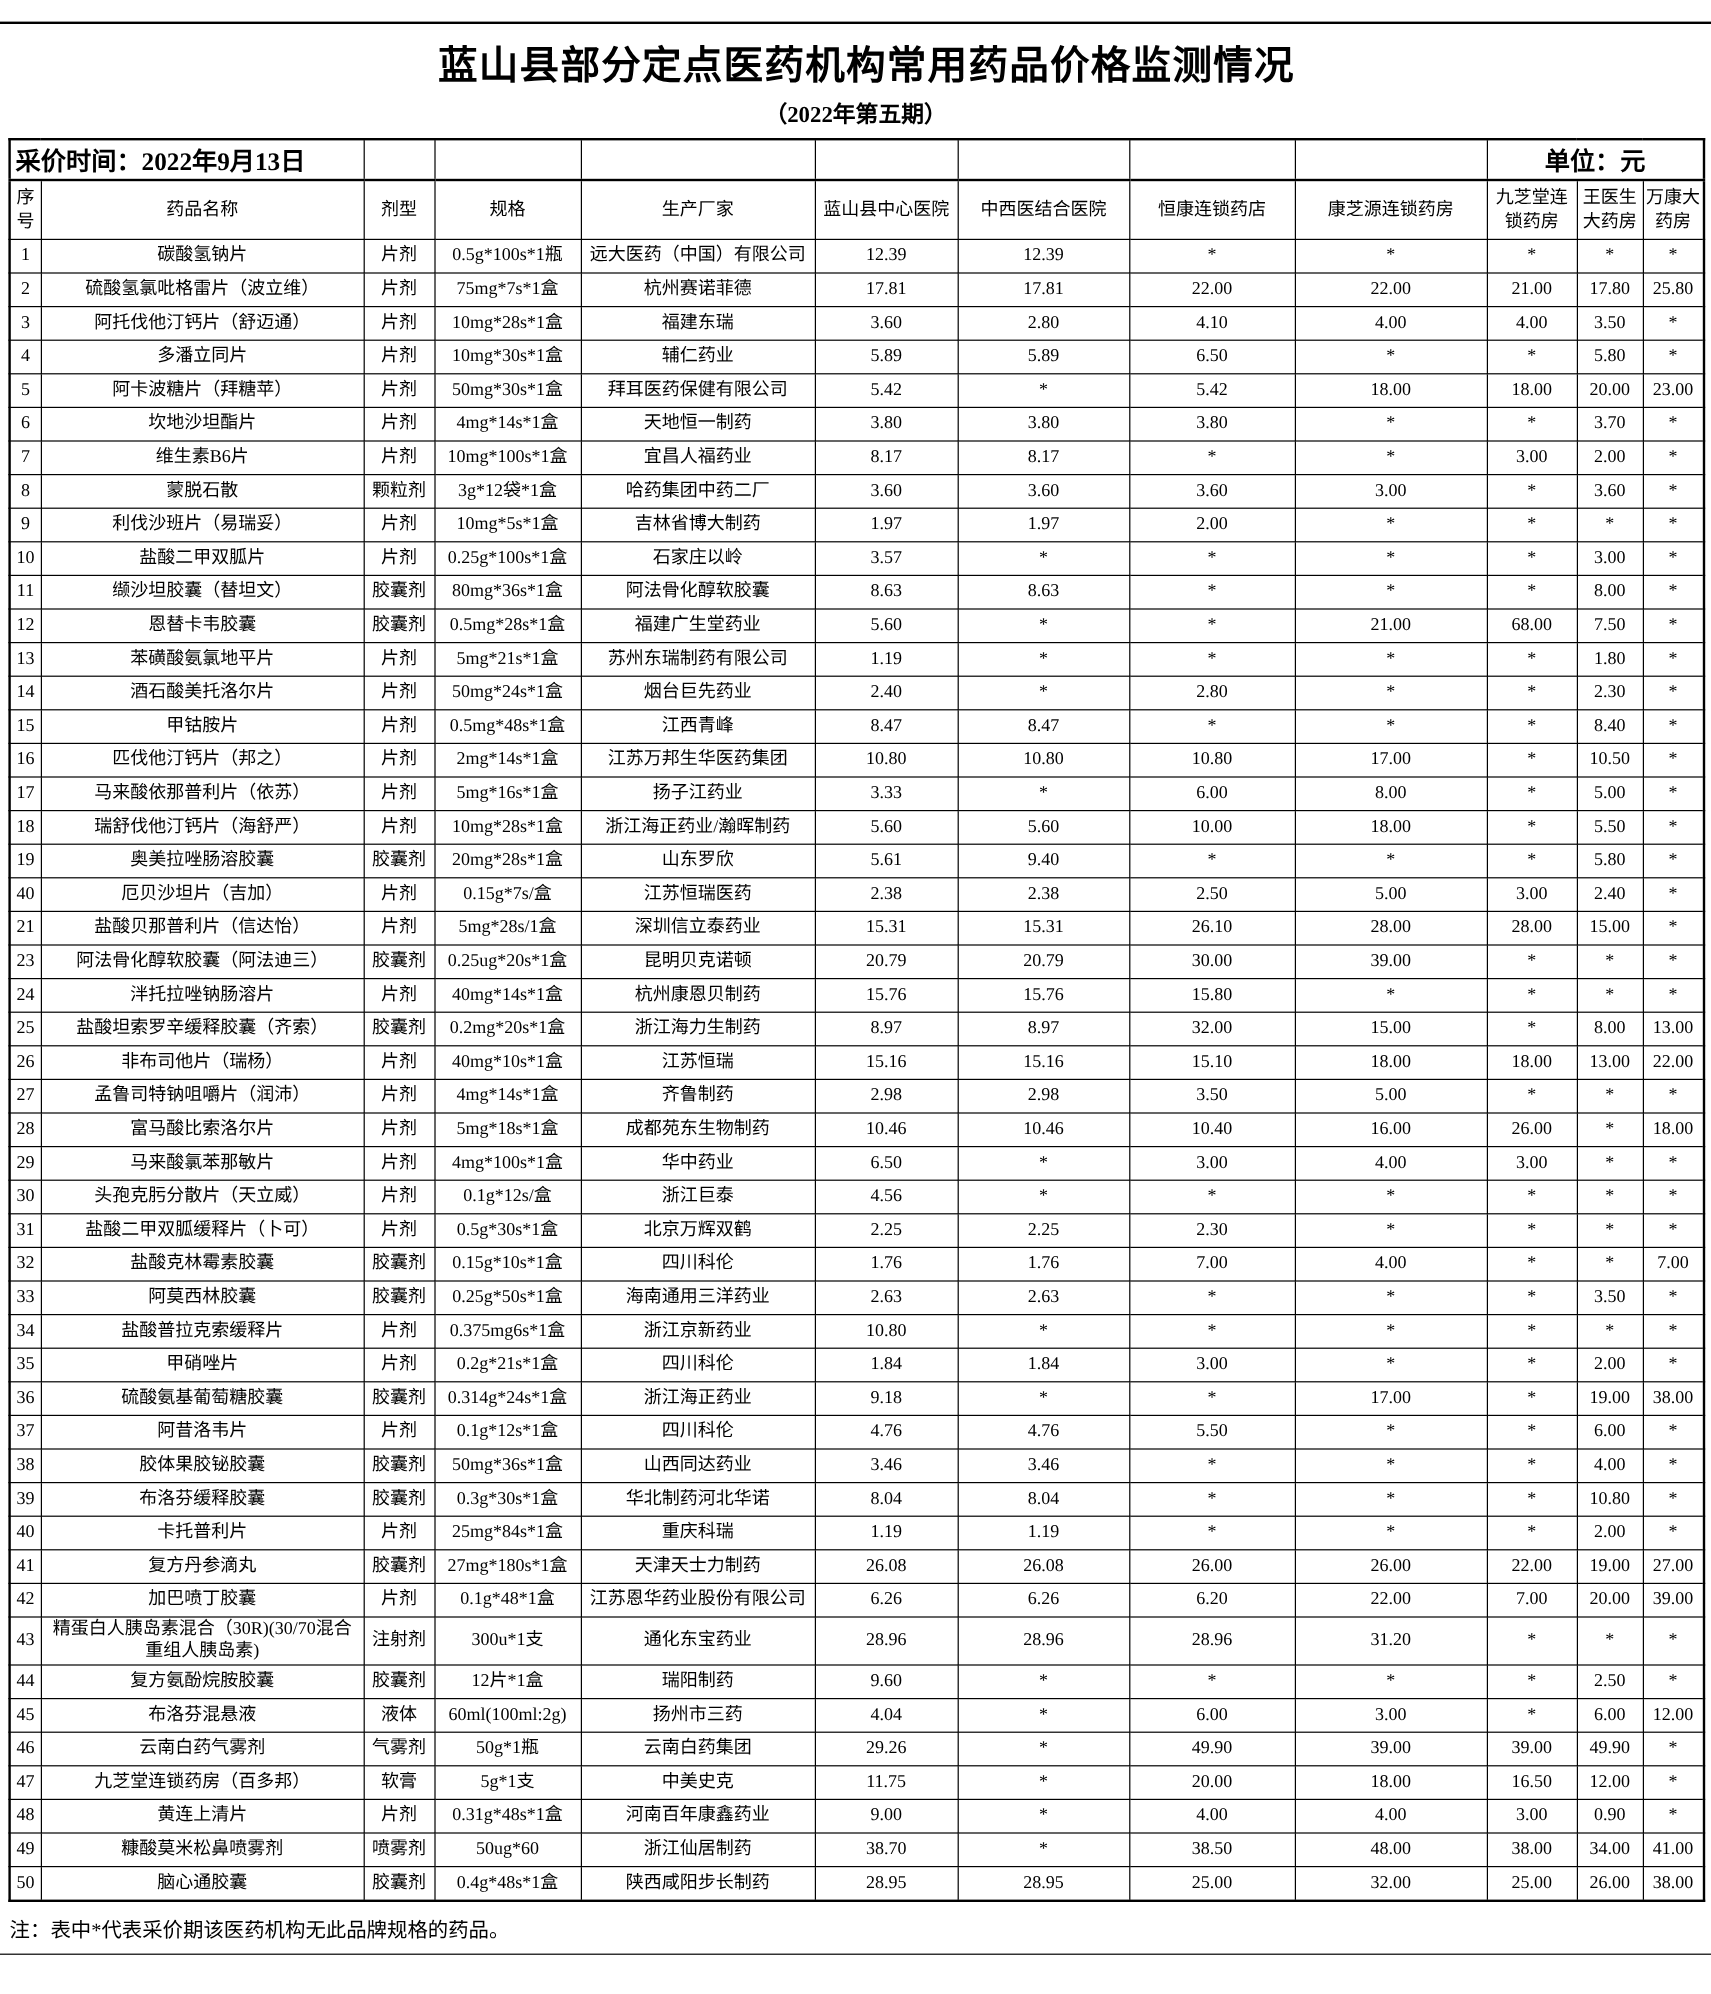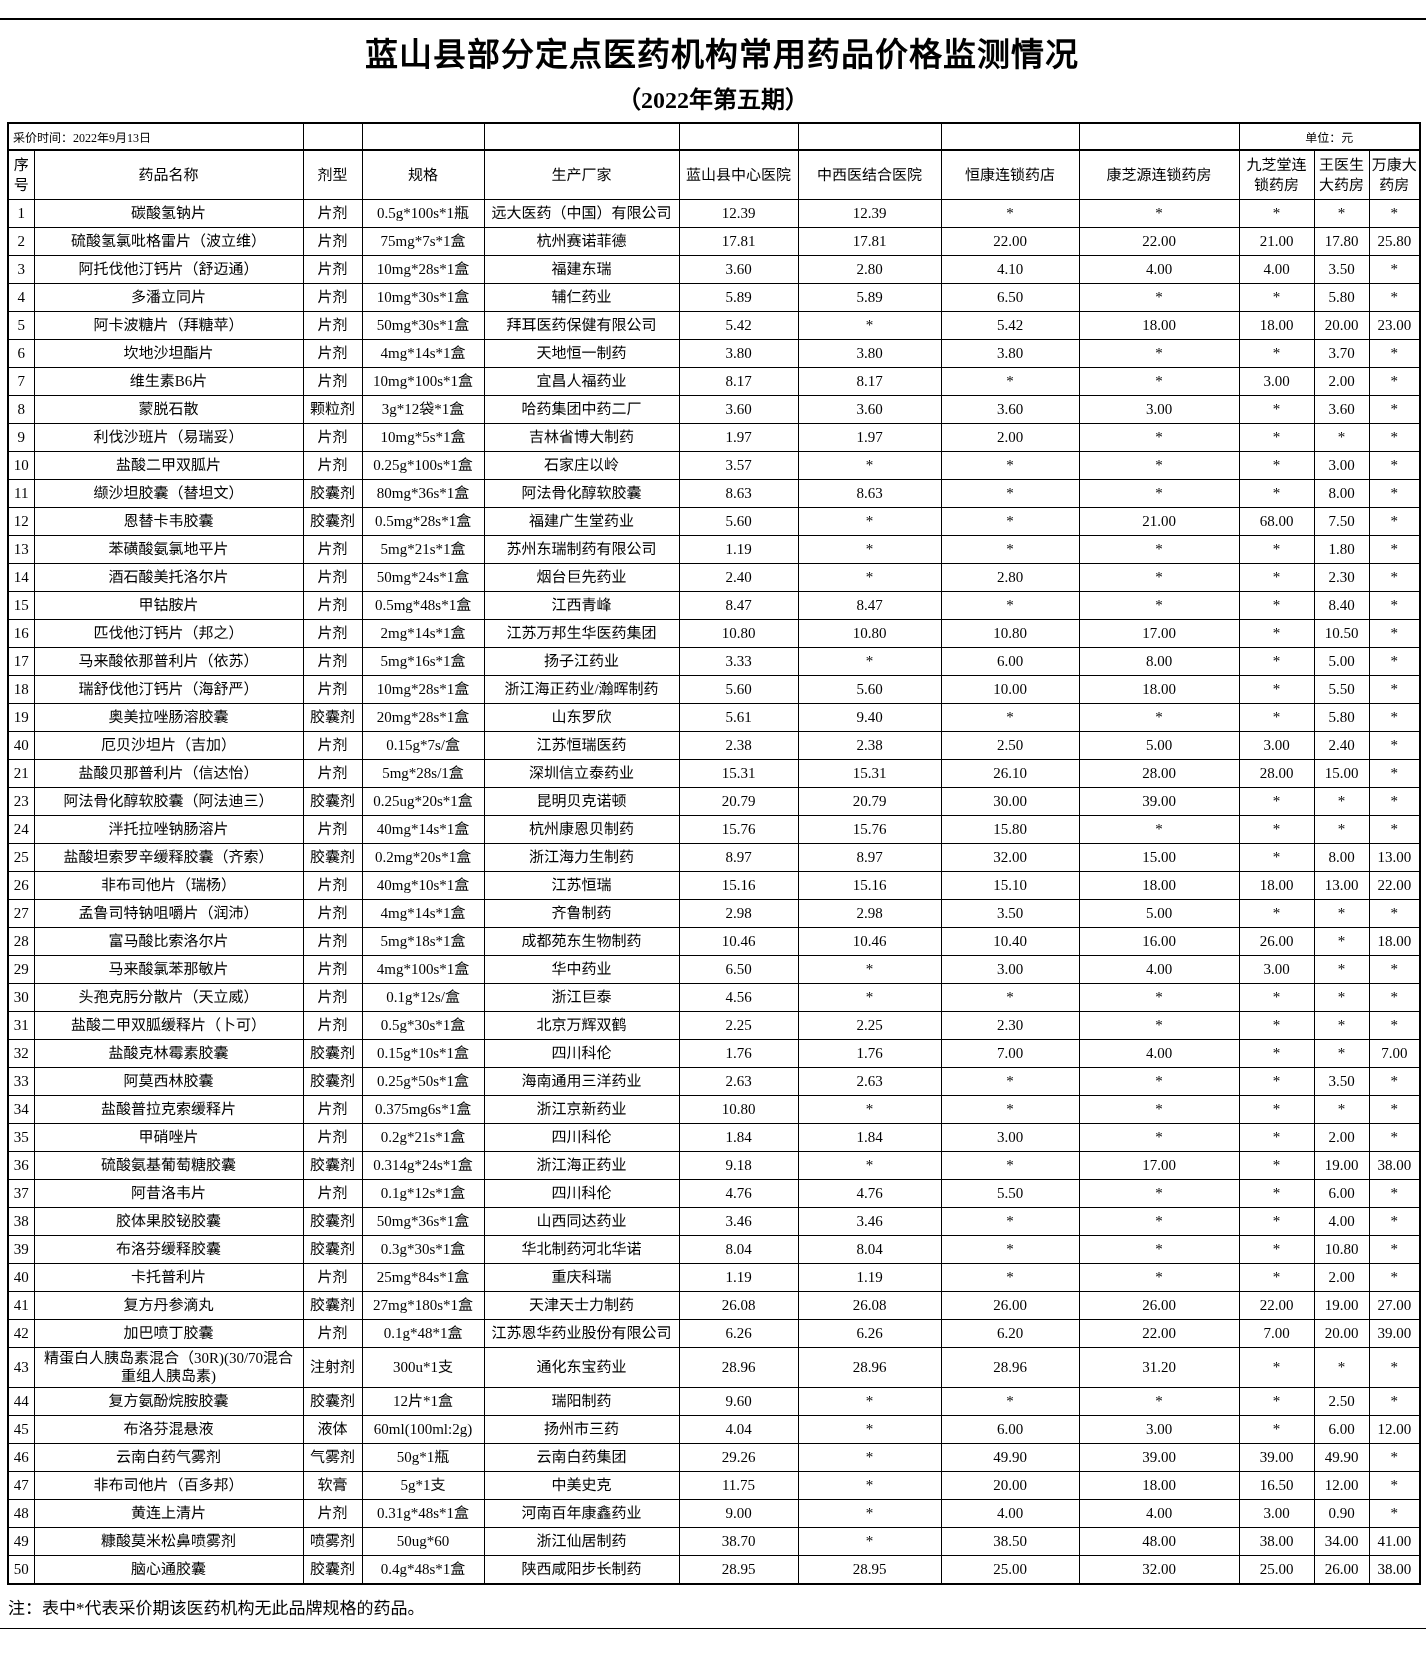--- a/index.html
+++ b/index.html
@@ -8,33 +8,33 @@
     width:1426px; height:1662px;
     background:#ffffff; color:#000000;
     font-family:"Liberation Serif","DejaVu Serif",serif;
   }
   .top-rule { border-top:2px solid #000; margin-top:18px; }
   .title {
     text-align:center; font-weight:bold; font-size:33px;
     margin-top:8px; letter-spacing:1px;padding-left:18px;
   }
   .subtitle {
-    text-align:center; font-weight:bold; font-size:24px; margin-top:4px;
+    text-align:center; font-weight:bold; font-size:19px; margin-top:4px;
   }
   table.sheet {
     border-collapse:collapse; table-layout:fixed;
     width:1412px; margin:7px 0 0 7px;
     border:2px solid #000;
   }
   .sheet th, .sheet td {
     border:1px solid #000;
     text-align:center; vertical-align:middle;
     padding:1px 2px; overflow:hidden;
   }
-  tr.meta-row td { height:27px; font-weight:normal; font-size:12px; }
+  tr.meta-row td { height:27px; font-weight:bold; font-size:21px; }
   td.meta-left { text-align:left; padding-left:4px; }
   td.meta-right { text-align:center;border-radius:10px; }
   tr.col-row th {
     height:49px; font-weight:normal; font-size:15px;
     line-height:1.35; padding:0 2px;
     border-top:2px solid #000;
   }
   tbody td { height:28px; font-size:15px; line-height:1.25; }
   .footnote {
     font-weight:normal; font-size:17px;
@@ -718,21 +718,21 @@
         <td>29.26</td>
         <td>*</td>
         <td>49.90</td>
         <td>39.00</td>
         <td>39.00</td>
         <td>49.90</td>
         <td>*</td>
       </tr>
       <tr>
         <td>47</td>
-        <td>非布司他片（百多邦）</td>
+        <td>九芝堂连锁药房（百多邦）</td>
         <td>软膏</td>
         <td>5g*1支</td>
         <td>中美史克</td>
         <td>11.75</td>
         <td>*</td>
         <td>20.00</td>
         <td>18.00</td>
         <td>16.50</td>
         <td>12.00</td>
         <td>*</td>

